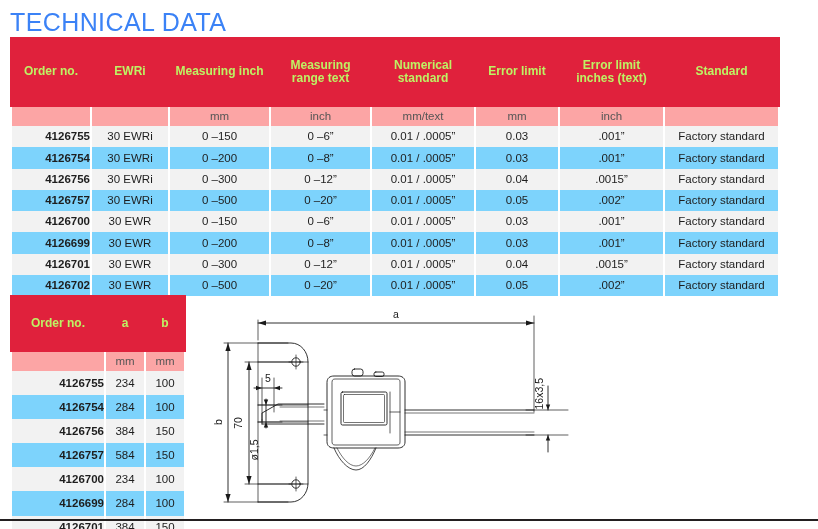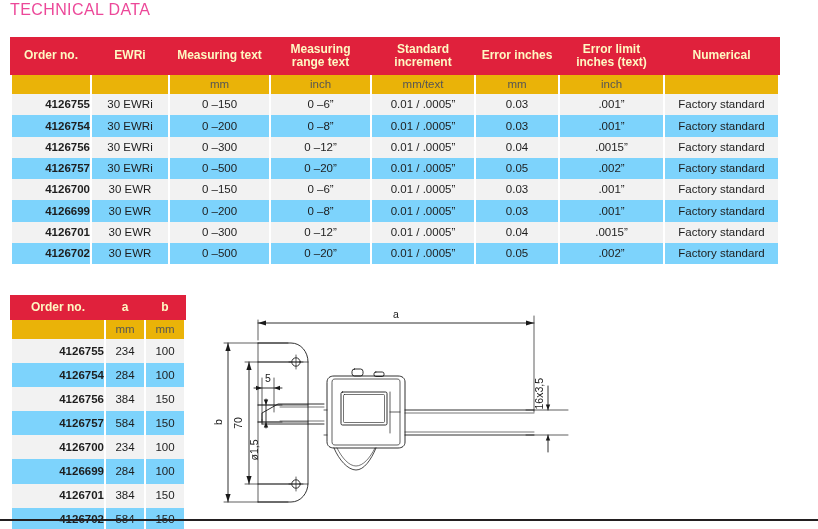--- a/index.html
+++ b/index.html
@@ -13,24 +13,24 @@
     position: relative;
     overflow: hidden;
     font-family: "Liberation Sans", sans-serif;
     color: #1a1a1a;
   }
 
   
   #page-title {
     position: absolute;
     left: 10px;
-    top: 1px;
-    font-size: 16px;
+    top: 8px;
+    font-size: 25px;
     letter-spacing: 0.4px;
-    color: #ec4899;
+    color: #3b82f6;
     font-weight: 400;
     white-space: nowrap;
   }
 
   
   table.spec {
     border-collapse: collapse;
     table-layout: fixed;
     font-size: 11.5px;
   }
@@ -40,30 +40,30 @@
     margin: 0;
     border-left: 2px solid #ffffff;
     border-right: 2px solid #ffffff;
     text-align: center;
     vertical-align: middle;
     line-height: 1.12;
     font-weight: normal;
   }
   table.spec thead tr.hdr-main th {
     background: #e0213c;
-    color: #fef9c3;
+    color: #bef264;
     font-weight: bold;
     font-size: 12px;
     height: 34px;
-    padding: 2px 3px;
+    padding: 18px 3px;
     border-left: 2px solid #e0213c;
     border-right: 2px solid #e0213c;
   }
   table.spec thead tr.hdr-units td {
-    background: #eab308;
+    background: #fca5a5;
     color: #555555;
     height: 19px;
     font-size: 11.5px;
   }
   table.spec tbody tr td {
     height: 21.3px;
     color: #1d1d1d;
   }
   table.spec tbody tr.odd td { background: #f2f2f2; }
   table.spec tbody tr.even td { background: #7dd3fc; }
@@ -129,26 +129,26 @@
       <col style="width:101px">
       <col style="width:104px">
       <col style="width:84px">
       <col style="width:105px">
       <col style="width:115px">
     </colgroup>
     <thead>
       <tr class="hdr-main">
         <th>Order no.</th>
         <th>EWRi</th>
-        <th>Measuring text</th>
+        <th>Measuring inch</th>
         <th>Measuring range text</th>
-        <th>Standard increment</th>
-        <th>Error inches</th>
+        <th>Numerical standard</th>
+        <th>Error limit</th>
         <th>Error limit inches (text)</th>
-        <th>Numerical</th>
+        <th>Standard</th>
       </tr>
       <tr class="hdr-units">
         <td></td>
         <td></td>
         <td>mm</td>
         <td>inch</td>
         <td>mm/text</td>
         <td>mm</td>
         <td>inch</td>
         <td></td>

